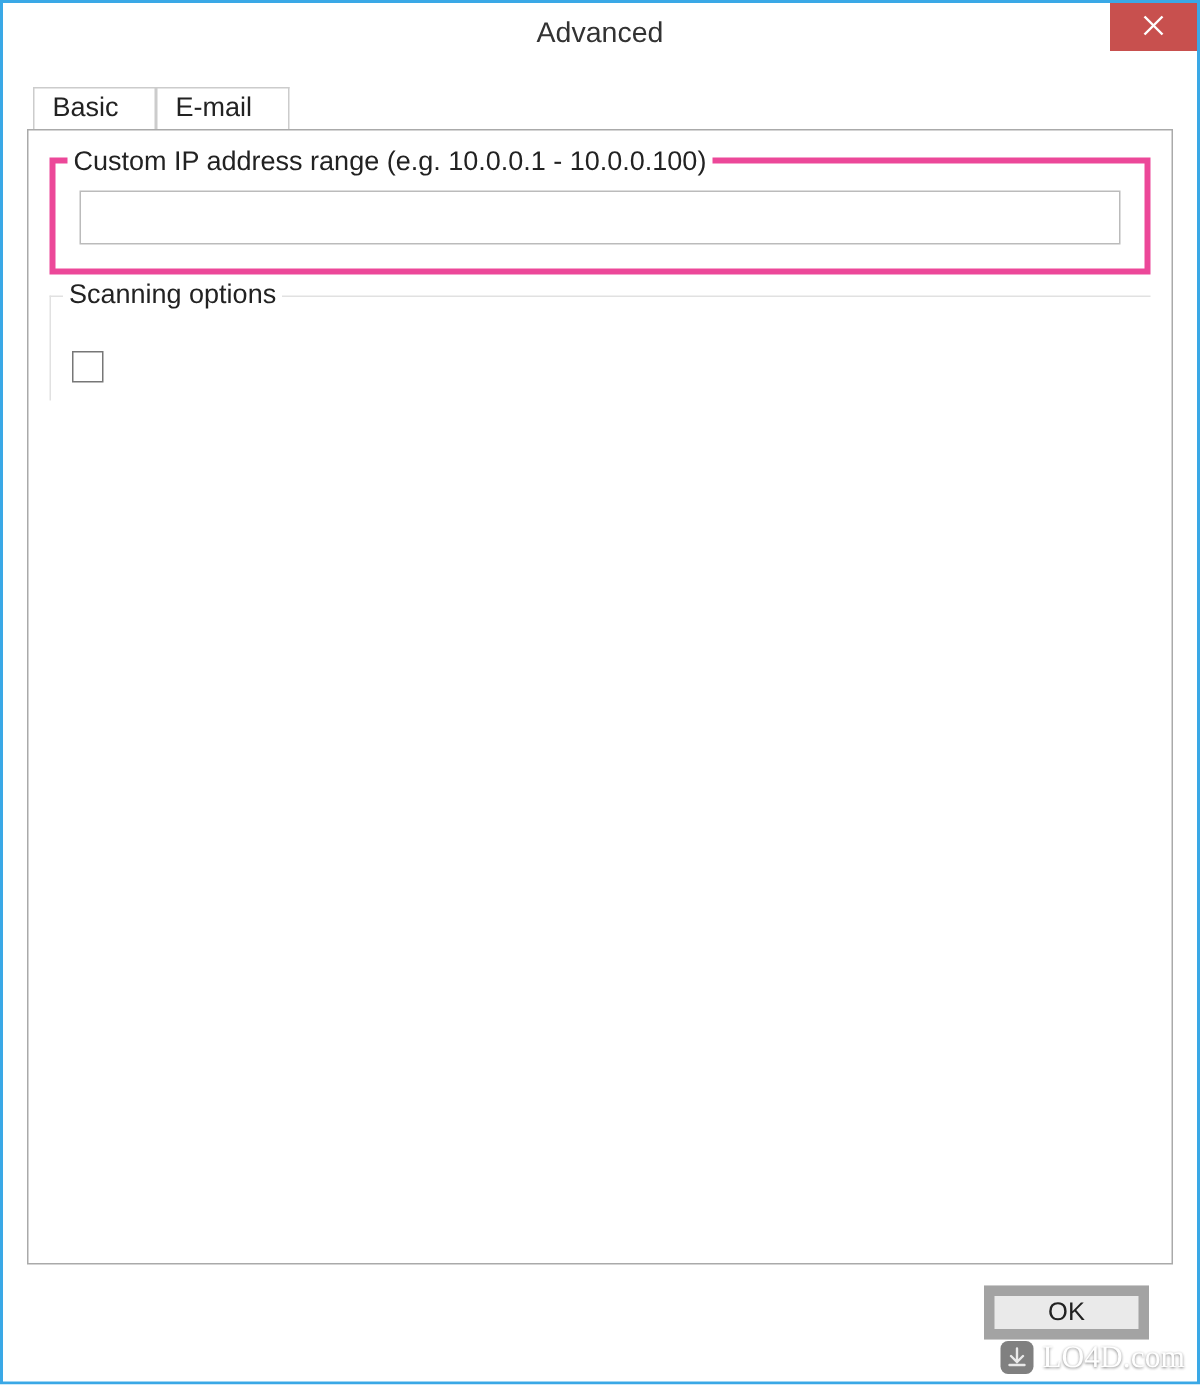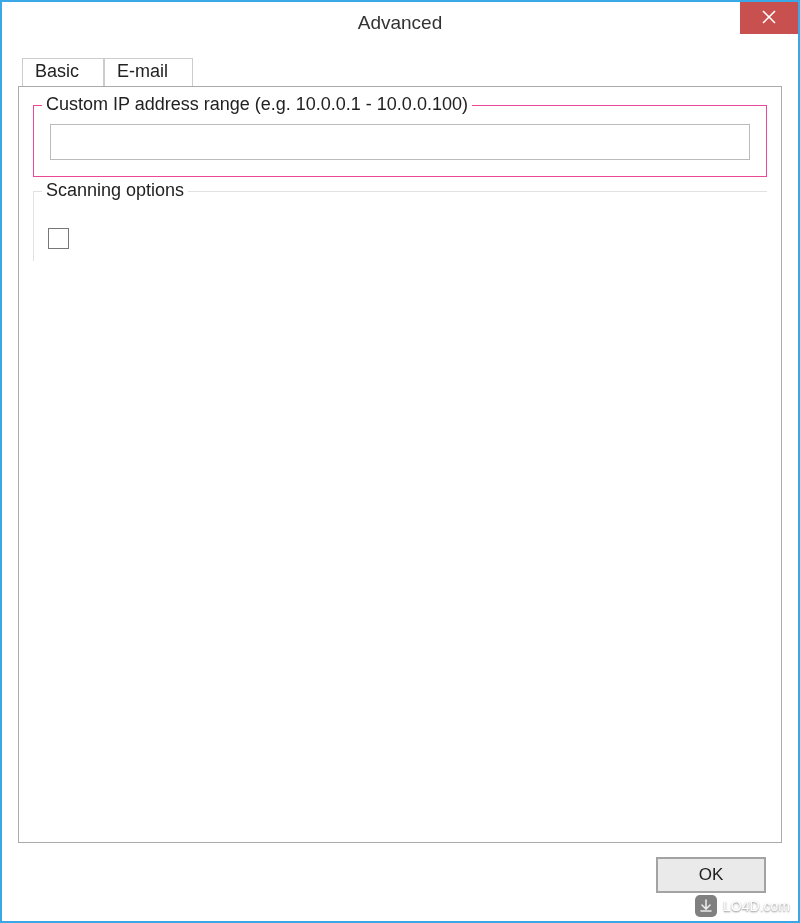--- a/index.html
+++ b/index.html
@@ -95,21 +95,21 @@
       z-index: 3;
       padding: 4px 16px 6px 16px;
     }
     .tab-panel {
       flex: 1;
       border: 1px solid #aaa;
       background: #ffffff;
       padding: 18px 14px 14px 14px;
     }
     .groupbox {
-      border: 1px solid #ec4899;
+      border: 4px solid #ec4899;
       padding: 18px 16px 16px 16px;
       margin-bottom: 14px;
       position: relative;
     }
     .groupbox-legend {
       position: absolute;
       top: -12px;
       left: 8px;
       background: #ffffff;
       padding: 0 4px;
@@ -172,21 +172,21 @@
       color: #222;
     }
     .footer {
       display: flex;
       justify-content: flex-end;
       padding: 14px 16px 14px 0;
     }
     .ok-btn {
       width: 110px;
       height: 36px;
-      border: 2px solid #a3a3a3;
+      border: 7px solid #a3a3a3;
       background: #eaeaea;
       font-size: 17px;
       color: #222;
       cursor: pointer;
     }
     .watermark {
       position: absolute;
       right: 10px;
       bottom: 6px;
       display: flex;
@@ -199,23 +199,24 @@
       width: 22px;
       height: 22px;
       border-radius: 5px;
       background: #6a6a6a;
       display: flex;
       align-items: center;
       justify-content: center;
     }
     .watermark-text {
       color: #ffffff;
-      font-size: 14px;
+      font-size: 21px;
       text-shadow: 0 1px 2px rgba(0,0,0,0.6);
       font-weight: 400;
+      font-family: Liberation Serif, serif;
     }
   </style>
 </head>
 <body>
 
 <div class="window">
   <div class="titlebar">
     <span class="titlebar-title">Advanced</span>
     <button class="close-btn">
       <span>

